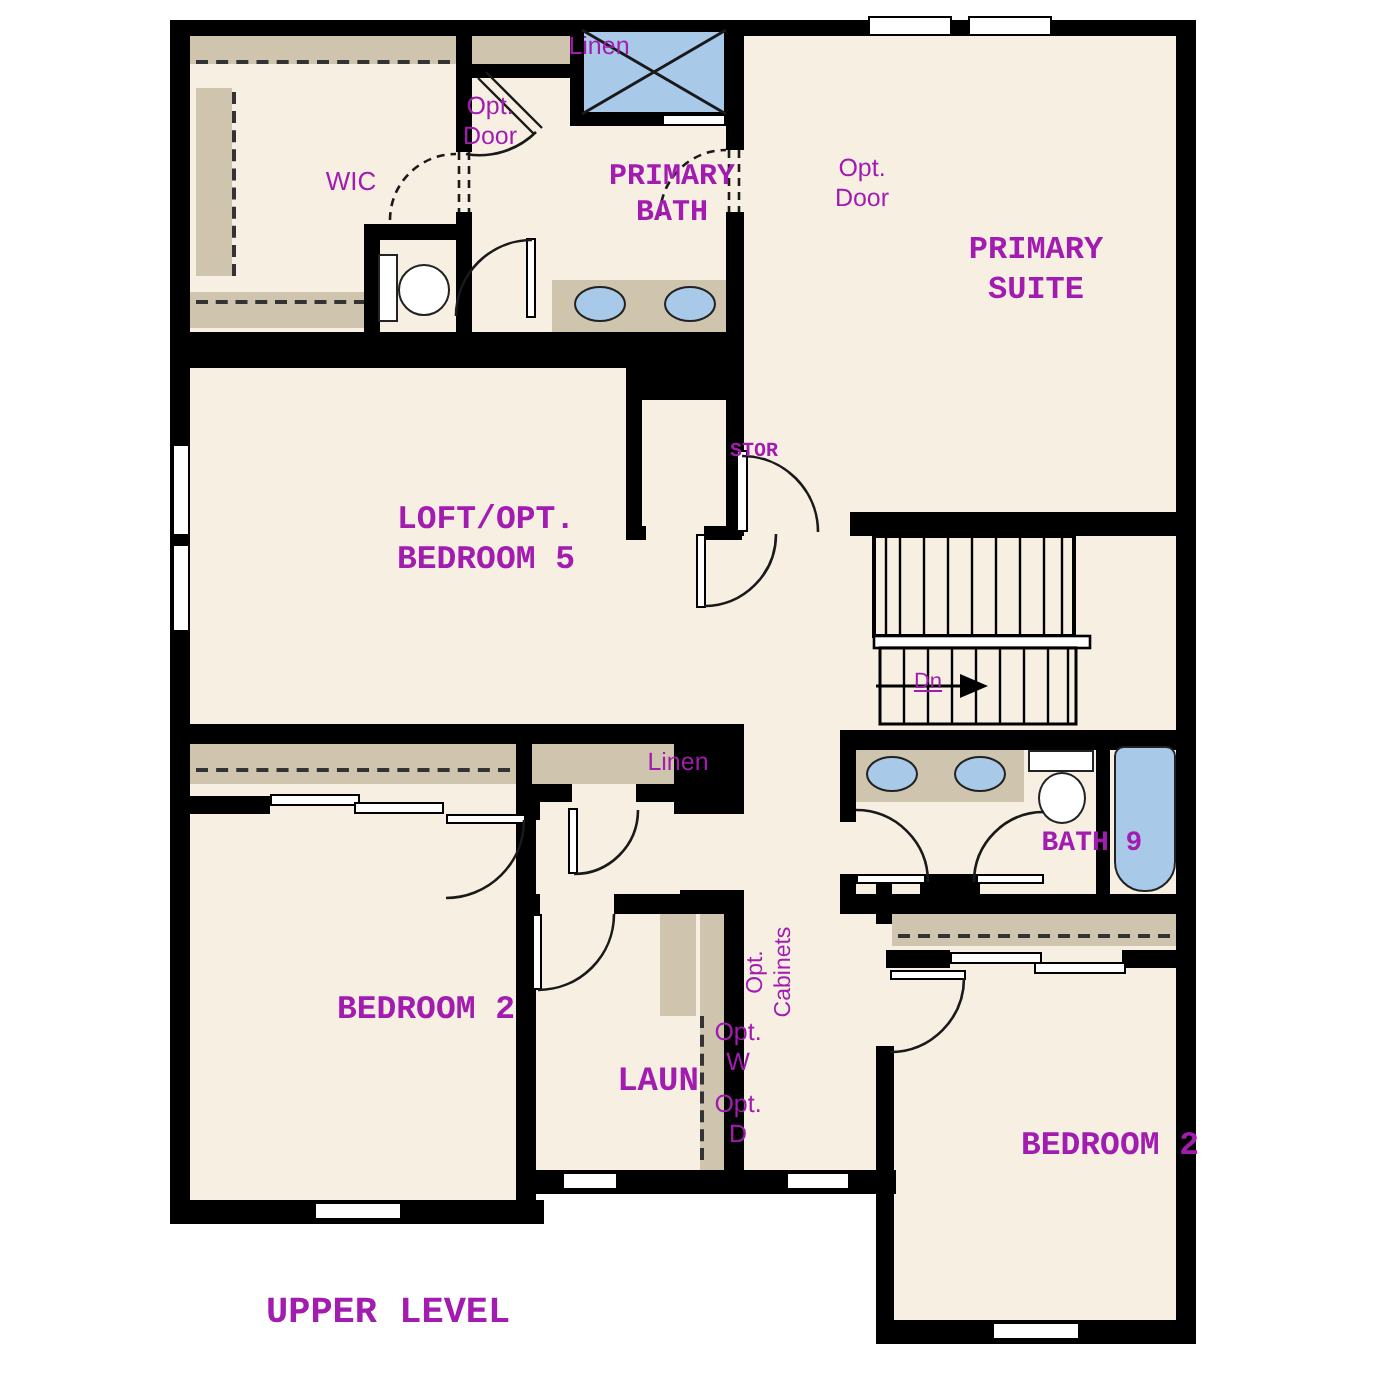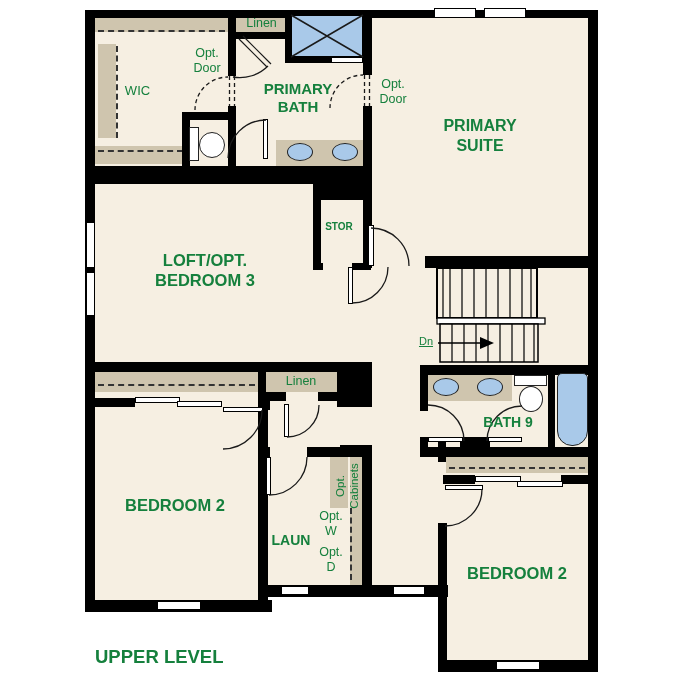--- a/index.html
+++ b/index.html
@@ -11,22 +11,22 @@
   .win{position:absolute;background:#fff;border:1.5px solid #000;box-sizing:border-box;}
   .leaf{position:absolute;background:#fff;border:1px solid #000;box-sizing:border-box;}
   .dash-h{position:absolute;border-top:2px dashed #333;height:0;}
   .dash-v{position:absolute;border-left:2px dashed #333;width:0;}
   .fix{position:absolute;box-sizing:border-box;}
   .bowl{background:#fff;border:1.5px solid #222;border-radius:50%;}
   .tank{background:#fff;border:1.5px solid #222;}
   .sink{background:var(--fixture-blue,#a9c9e9);border:1.5px solid #222;border-radius:50%;}
   .tub{background:var(--fixture-blue,#a9c9e9);border:1.5px solid #222;border-radius:5px 5px 15px 15px;}
   .shower{background:var(--fixture-blue,#a9c9e9);border:2px solid #000;}
-  .lbl{position:absolute;color:#15803d;text-align:center;line-height:1.22;white-space:nowrap;}
-  .b{font-weight:bold;}
+  .lbl{position:absolute;color:#a21caf;text-align:center;line-height:1.22;white-space:nowrap;margin-left:38px;}
+  .b{font-weight:bold;font-family:Liberation Mono, monospace;}
   svg.overlay{position:absolute;left:0;top:0;pointer-events:none;}
 </style>
 </head>
 <body>
 
 <div id="plan">
 
   <div class="floor" style="left:90px;top:14px;width:500px;height:350px;"></div>
   <div class="floor" style="left:90px;top:364px;width:500px;height:91px;"></div>
   <div class="floor" style="left:90px;top:455px;width:178px;height:155px;"></div>
@@ -178,27 +178,27 @@
     <div>Opt.</div>
     <div>Door</div>
   </div>
   <div class="lbl b" style="left:418px;top:116px;width:124px;font-size:16px;">
     <div>PRIMARY</div>
     <div>SUITE</div>
   </div>
   <div class="lbl b" style="left:316px;top:221px;width:46px;font-size:10px;">STOR</div>
   <div class="lbl b" style="left:123px;top:250px;width:164px;font-size:16.5px;">
     <div>LOFT/OPT.</div>
-    <div>BEDROOM 3</div>
+    <div>BEDROOM 5</div>
   </div>
   <div class="lbl" style="left:416px;top:335px;width:20px;font-size:11px;text-decoration:underline;">Dn</div>
   <div class="lbl" style="left:265px;top:374px;width:72px;font-size:12.5px;">Linen</div>
   <div class="lbl b" style="left:477px;top:414px;width:62px;font-size:14px;">BATH 9</div>
   <div class="lbl b" style="left:108px;top:495px;width:134px;font-size:16.5px;">BEDROOM 2</div>
-  <div class="lbl b" style="left:262px;top:532px;width:58px;font-size:14px;">LAUN</div>
+  <div class="lbl b" style="left:262px;top:532px;width:58px;font-size:17px;">LAUN</div>
   <div class="lbl" style="left:313px;top:509px;width:36px;font-size:12.5px;">
     <div>Opt.</div>
     <div>W</div>
   </div>
   <div class="lbl" style="left:313px;top:545px;width:36px;font-size:12.5px;">
     <div>Opt.</div>
     <div>D</div>
   </div>
   <div class="lbl" style="left:318px;top:457px;width:58px;height:58px;font-size:11.5px;transform:rotate(-90deg);display:flex;flex-direction:column;justify-content:center;align-items:center;">
     <div>Opt.</div>

